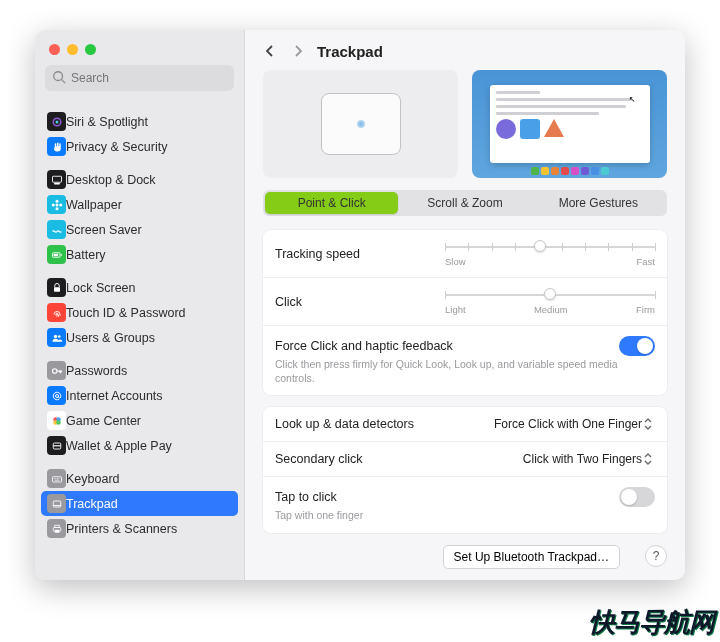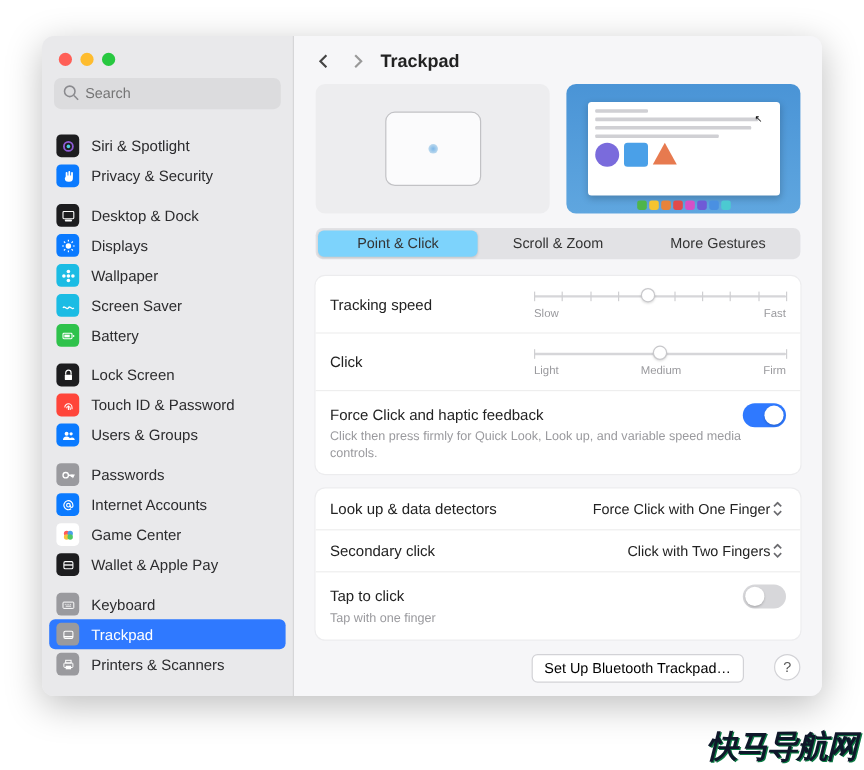--- a/index.html
+++ b/index.html
@@ -8,21 +8,21 @@
   
   .sidebar { width: 210px; background: #e9e9eb; border-right: 1px solid #d6d6d8; display: flex; flex-direction: column; }
   .traffic { display: flex; gap: 7px; padding: 14px 14px 10px 14px; }
   .dot { width: 11px; height: 11px; border-radius: 50%; }
   .dot.red { background:#ff5f57; } .dot.yellow { background:#febc2e; } .dot.green { background:#28c840; }
   .search { margin: 0 10px 8px 10px; position: relative; }
   .search input { width: 100%; height: 26px; border-radius: 6px; border: none; background: #dcdcde; padding: 0 8px 0 26px; font-size: 12px; color:#555; }
   .search .sicon { position:absolute; left:7px; top:5px; width:14px; height:14px; color:#8a8a8e; }
   .nav { flex:1; overflow-y:auto; padding: 2px 6px 8px 6px; }
   .group { margin-top: 8px; }
-  .item { display:flex; align-items:center; gap:10px; padding:3px 6px; border-radius:5px; font-size:12.5px; color:#2c2c2e; cursor:pointer; }
+  .item { display:flex; align-items:center; gap:0; padding:3px 6px; border-radius:5px; font-size:12.5px; color:#2c2c2e; cursor:pointer; }
   .item.sel { background:#2f79ff; color:#fff; }
   .icn { width:19px; height:19px; border-radius:4px; display:flex; align-items:center; justify-content:center; flex-shrink:0; }
   .icn svg { width:12px; height:12px; }
   
   .main { flex:1; background:#f6f6f8; display:flex; flex-direction:column; overflow:hidden; }
   .hdr { display:flex; align-items:center; gap:10px; padding:12px 18px 10px 16px; }
   .navbtn { width:18px; height:18px; display:flex; align-items:center; justify-content:center; color:#999; cursor:pointer; }
   .navbtn.active { color:#444; }
   .hdr h1 { font-size:15px; font-weight:600; color:#222; }
   .body { flex:1; overflow-y:auto; padding: 0 18px 14px 18px; }
@@ -36,21 +36,21 @@
   .demo .shapes { display:flex; gap:4px; margin-top:3px;}
   .sh { width:20px;height:20px;}
   .sh.circ{background:#7a6bdc;border-radius:50%;}
   .sh.sq{background:#4aa0e8;border-radius:3px;}
   .sh.tri{width:0;height:0;border-left:10px solid transparent;border-right:10px solid transparent;border-bottom:18px solid #e77a4f;}
   .demo .cursor { position:absolute; top:10px; right:14px; font-size:8px; color:#000;}
   .dock { position:absolute; bottom:3px; display:flex; gap:2px; }
   .dock span{width:8px;height:8px;border-radius:2px;}
   .seg { display:flex; background:#e2e2e5; border-radius:6px; padding:2px; margin-bottom:14px; }
   .seg div { flex:1; text-align:center; font-size:12px; padding:4px 0; cursor:pointer; color:#333; }
-  .seg div.on { background:#7dd3fc; border-radius:5px; box-shadow:0 1px 2px rgba(0,0,0,.12); }
+  .seg div.on { background:#84cc16; border-radius:5px; box-shadow:0 1px 2px rgba(0,0,0,.12); }
   .card { background:#fff; border-radius:8px; padding:0; margin-bottom:12px; box-shadow:0 0 0 1px rgba(0,0,0,.04); }
   .row { padding:10px 12px; border-bottom:1px solid #eee; }
   .row:last-child { border-bottom:none; }
   .row .top { display:flex; align-items:center; justify-content:space-between; gap:10px; }
   .lbl { font-size:12.5px; color:#222; }
   .desc { font-size:10.5px; color:#9a9a9e; margin-top:2px; line-height:1.3; }
   .slider { flex:1; max-width:210px; }
   .track { position:relative; height:14px; }
   .track .line { position:absolute; top:6px; left:0; right:0; height:2px; background:#d6d6d9; border-radius:1px; }
   .track .tick { position:absolute; top:3px; width:1px; height:8px; background:#cfcfd2; }
@@ -112,38 +112,20 @@
           <div class="item">
             <div class="icn" style="background: rgb(29, 29, 31);">
               <svg viewBox="0 0 16 16" fill="#fff">
                 <rect x="2" y="3" width="12" height="8" rx="1" fill="none" stroke="#fff" stroke-width="1.2"></rect>
                 <rect x="4" y="12" width="8" height="2" rx="1"></rect>
               </svg>
             </div>
             <span>Desktop &amp; Dock</span>
           </div>
           <div class="item">
-            <div class="icn" style="background: rgb(10, 122, 255);">
-              <svg viewBox="0 0 16 16" fill="#fff">
-                <circle cx="8" cy="8" r="3"></circle>
-                <g stroke="#fff" stroke-width="1.3">
-                  <line x1="8" y1="1" x2="8" y2="3"></line>
-                  <line x1="8" y1="13" x2="8" y2="15"></line>
-                  <line x1="1" y1="8" x2="3" y2="8"></line>
-                  <line x1="13" y1="8" x2="15" y2="8"></line>
-                  <line x1="3" y1="3" x2="4.5" y2="4.5"></line>
-                  <line x1="11.5" y1="11.5" x2="13" y2="13"></line>
-                  <line x1="3" y1="13" x2="4.5" y2="11.5"></line>
-                  <line x1="11.5" y1="4.5" x2="13" y2="3"></line>
-                </g>
-              </svg>
-            </div>
-            <span>Displays</span>
-          </div>
-          <div class="item">
             <div class="icn" style="background: rgb(27, 188, 228);">
               <svg viewBox="0 0 16 16" fill="#fff">
                 <circle cx="8" cy="8" r="2"></circle>
                 <circle cx="8" cy="3" r="2"></circle>
                 <circle cx="8" cy="13" r="2"></circle>
                 <circle cx="3" cy="8" r="2"></circle>
                 <circle cx="13" cy="8" r="2"></circle>
               </svg>
             </div>
             <span>Wallpaper</span>

